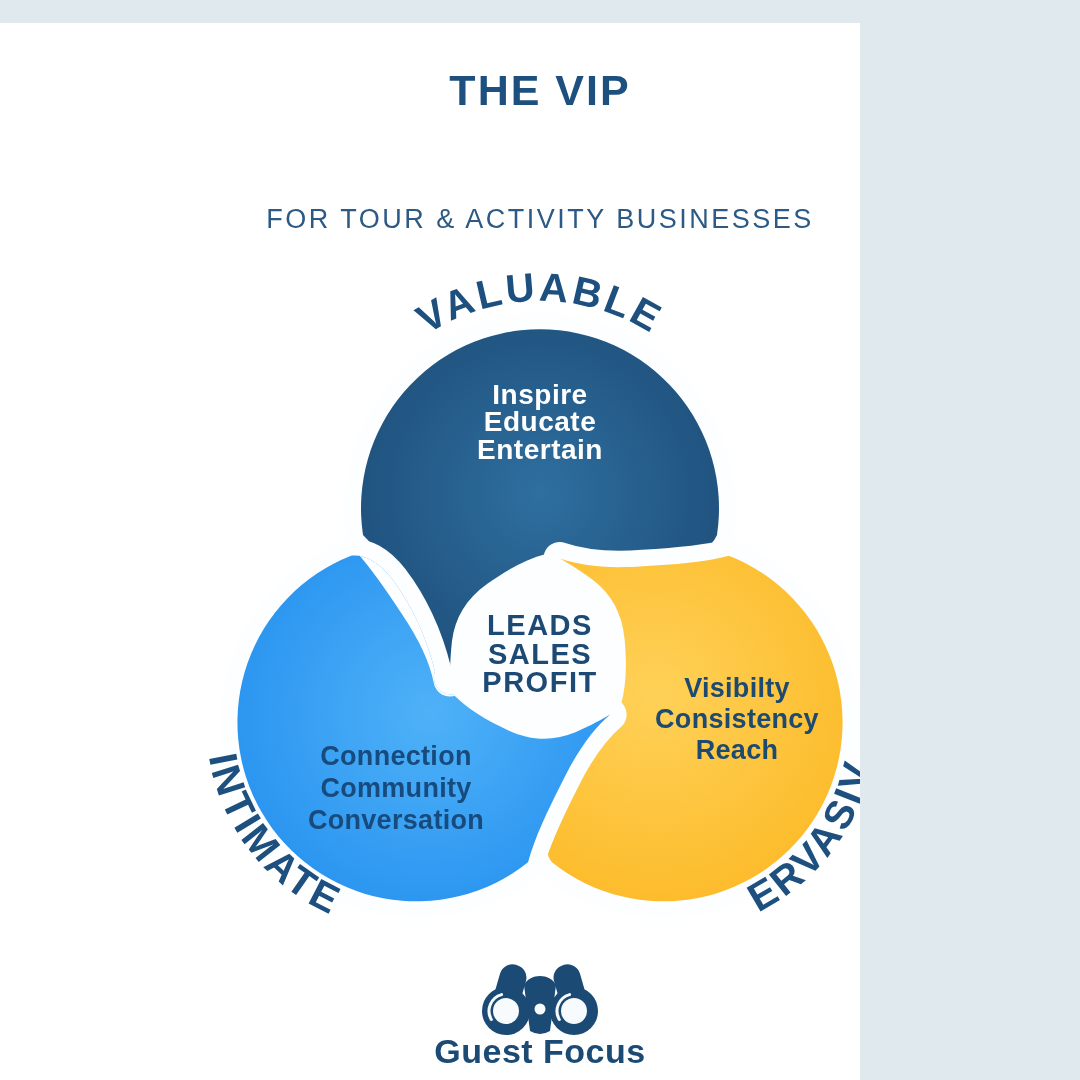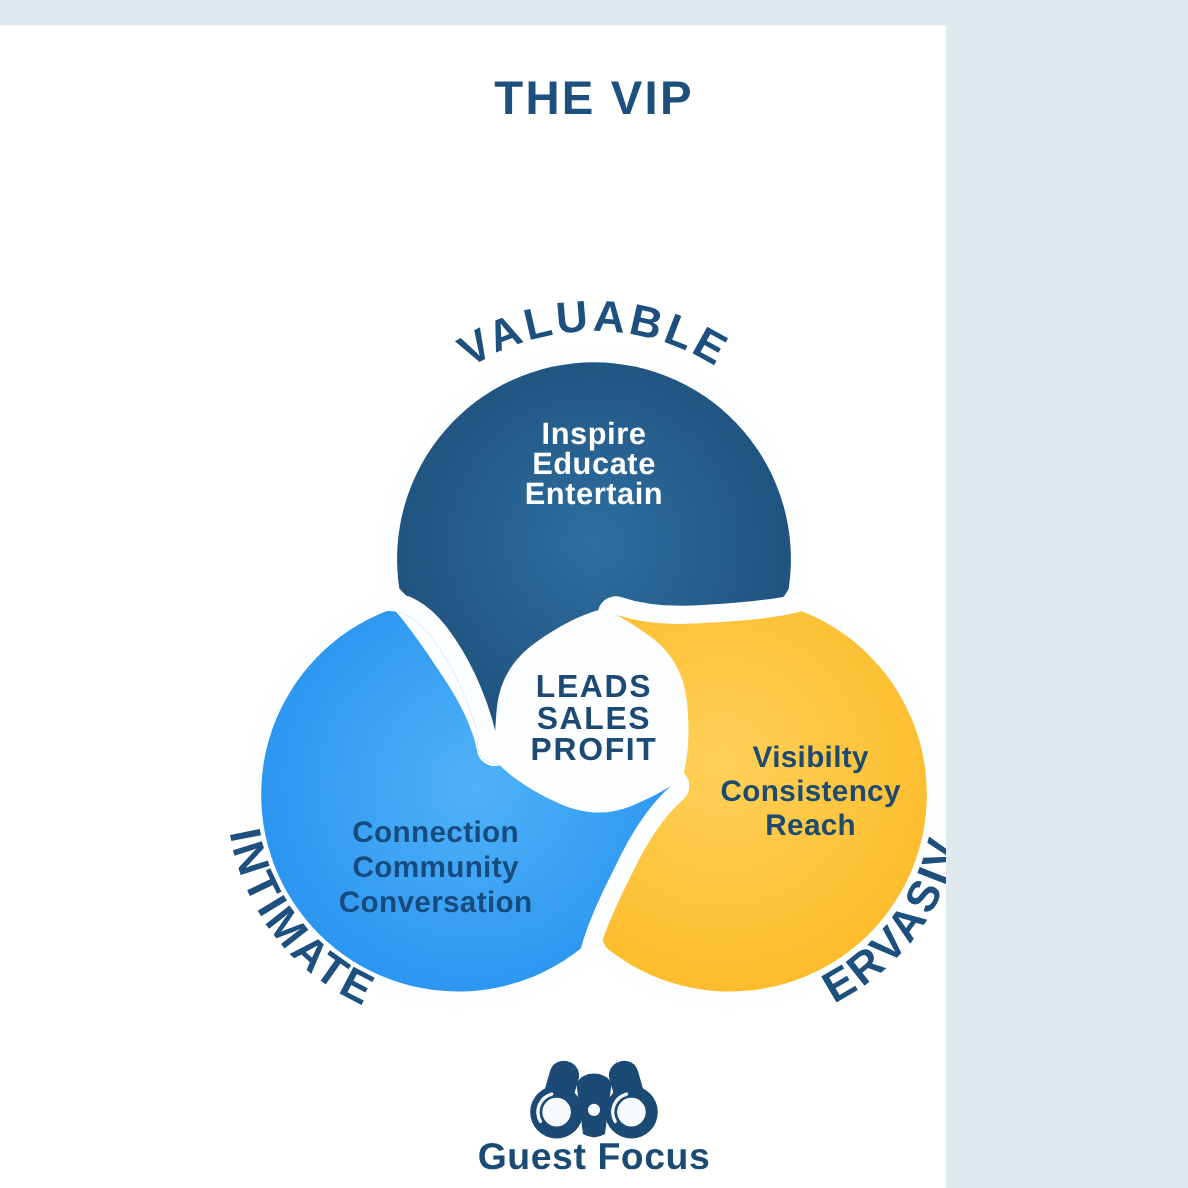--- a/index.html
+++ b/index.html
@@ -22,20 +22,21 @@
   .inner-navy-y{font-size:27px;font-weight:700;fill:#1d4a6e;letter-spacing:0.3px;}
   .center-navy{font-size:29px;font-weight:700;fill:#1d4a74;letter-spacing:1.5px;}
   .brand{font-size:34px;font-weight:700;fill:#1b4a74;letter-spacing:0.5px;}
 </style>
 </head>
 <body>
 
 <div class="canvas">
 
   <div class="hdr t1">THE VIP</div>
+  <div class="hdr sub">FOR TOUR &amp; ACTIVITY BUSINESSES</div>
 
   <svg width="1080" height="1080" viewBox="0 0 1080 1080">
     <defs>
       <path id="blade" d="M363 512
         A179 179 0 1 1 717 512
         C712 524 698 533 676 536
         C645 540 610 537 575 527
         A17 17 0 0 0 546 531
         C527 536 508 546 487 561
         C466 576 455 595 452 618

